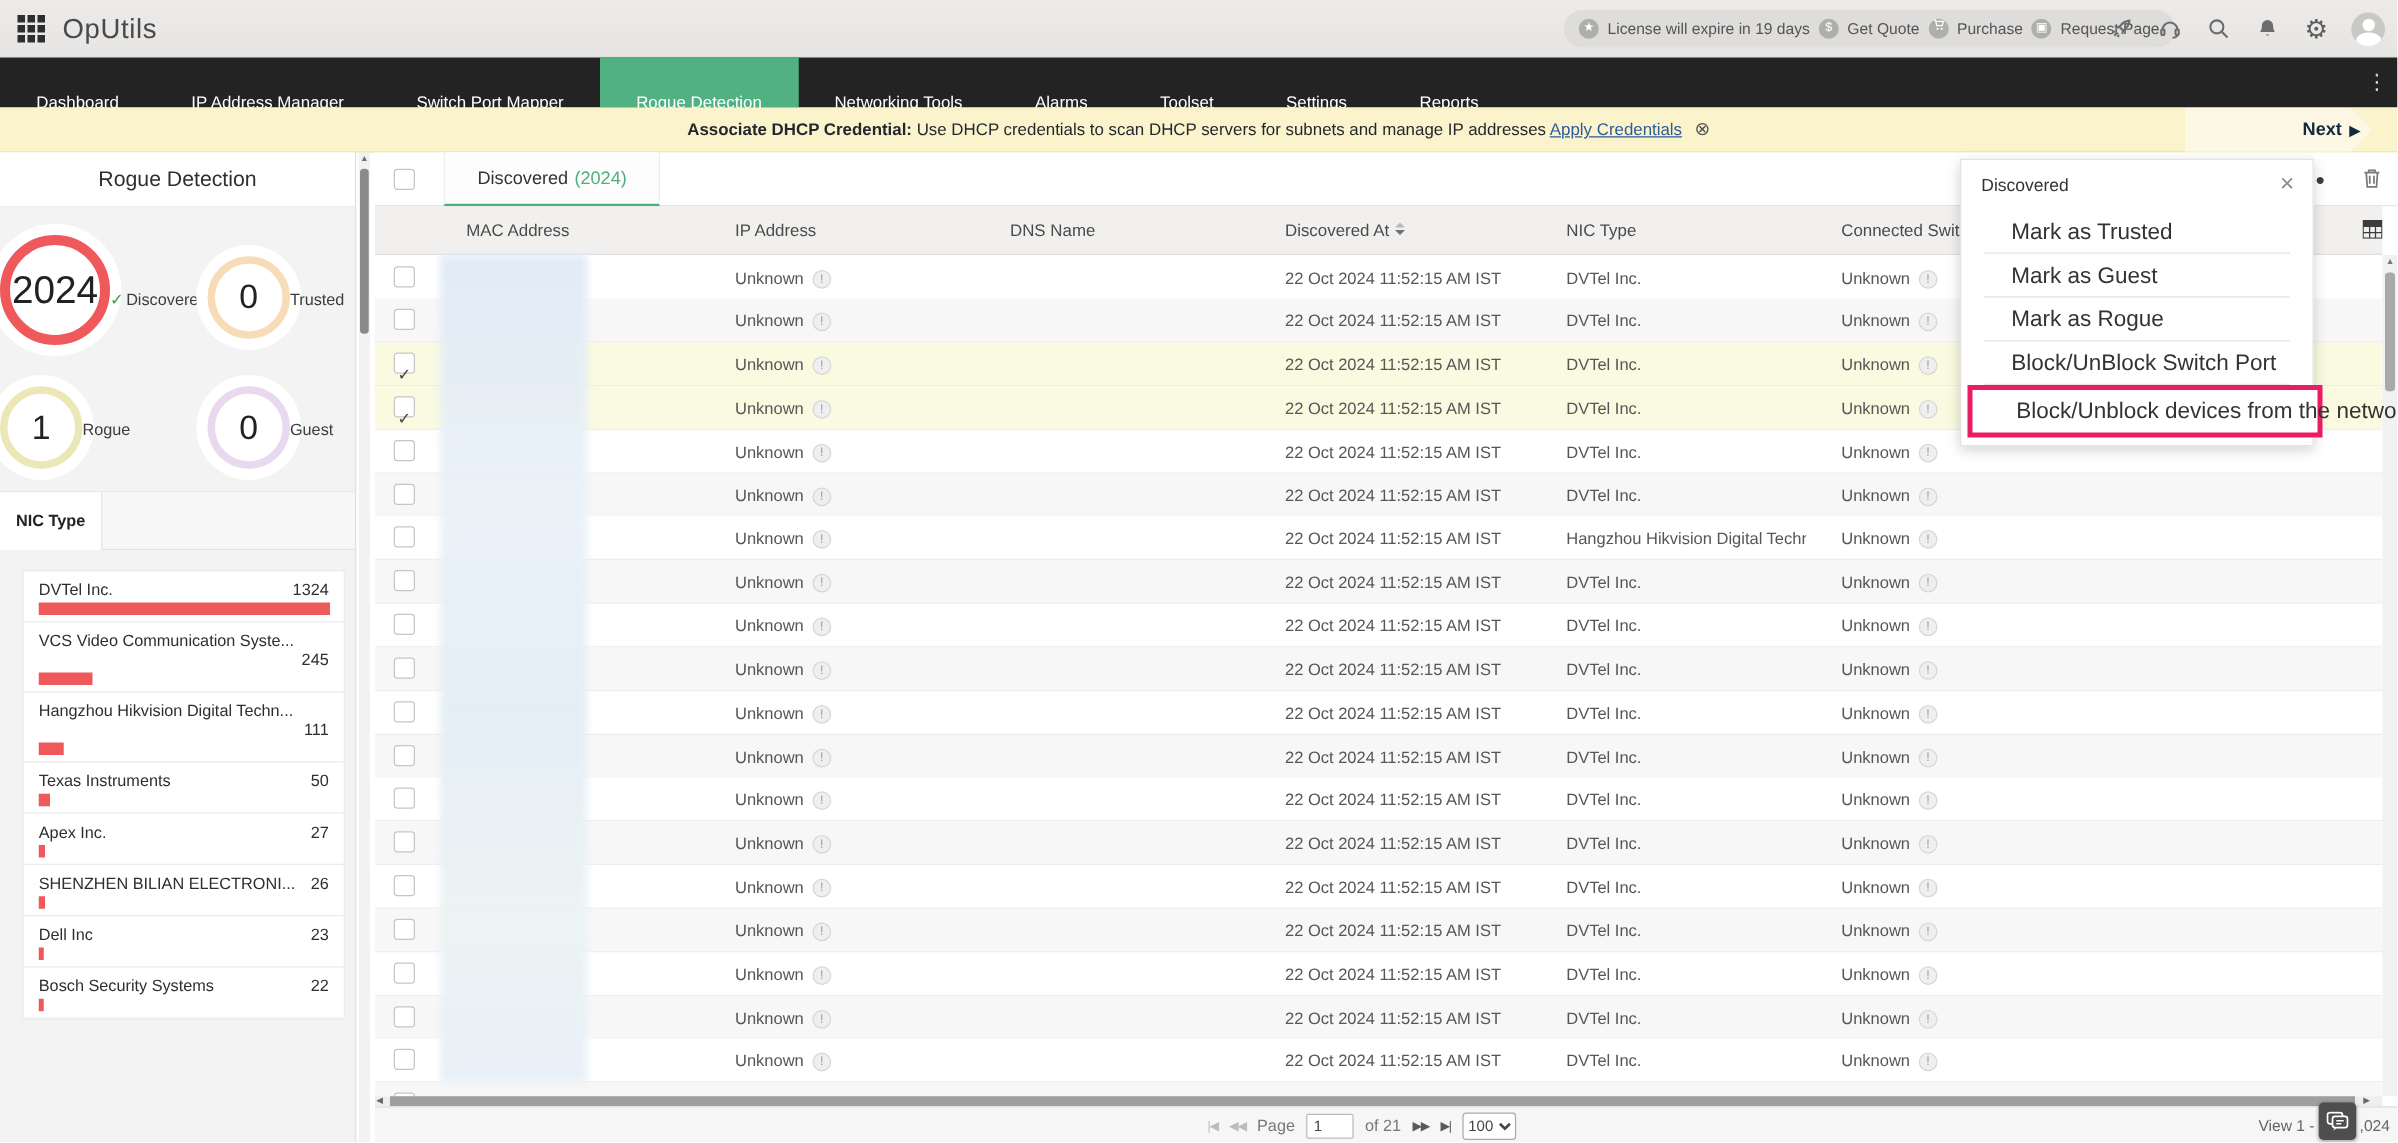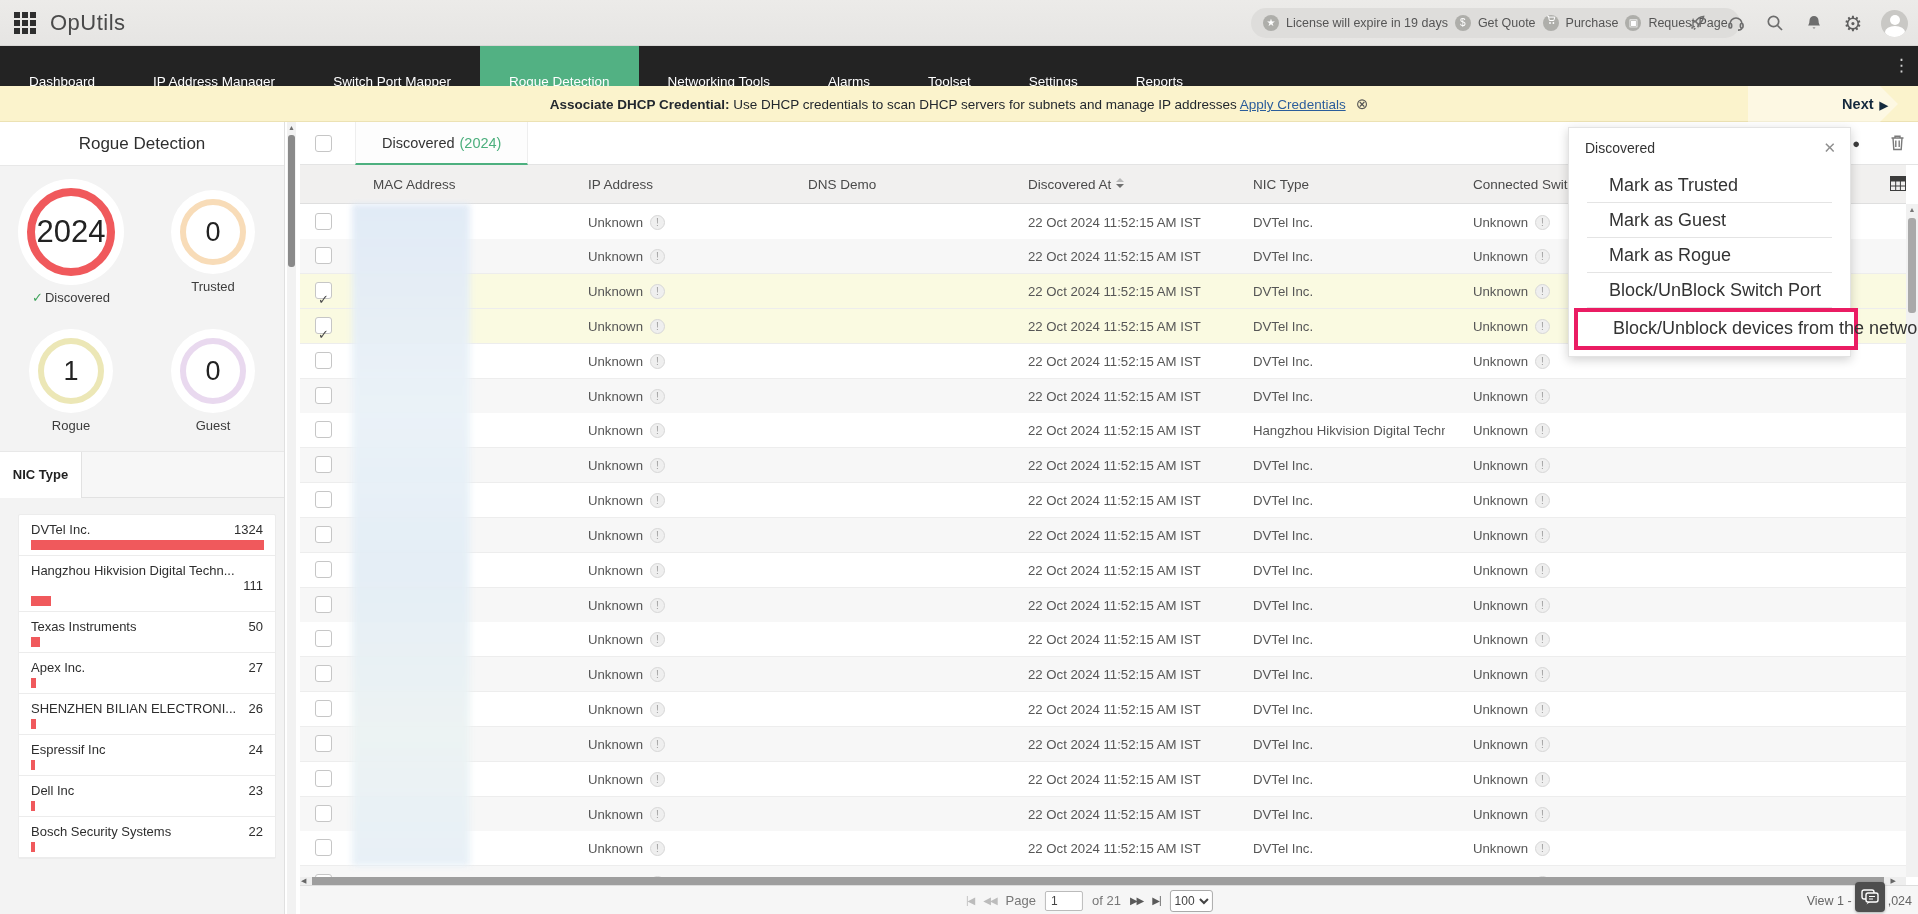--- a/index.html
+++ b/index.html
@@ -45,21 +45,21 @@
     color:#14293d; cursor:pointer; }
   .next-btn .tri { font-size:11px; margin-left:6px; }
 
   
   .sidebar { position:absolute; left:0; top:122px; width:285px; height:792px; background:#fff;
     border-right:1px solid #e0e0e0; overflow:hidden; }
   .sb-title { height:44px; line-height:44px; text-align:center; font-size:17px; color:#2f2f2f;
     border-bottom:1px solid #e8e8e8; background:#fff; }
   .stats { background:#f3f3f3; padding:22px 0 18px; display:grid; grid-template-columns:1fr 1fr;
     row-gap:22px; border-bottom:1px solid #e8e8e8; }
-  .stat { display:flex; flex-direction:column; align-items:center; cursor:pointer; }
+  .stat { display:flex; flex-direction:row; align-items:center; cursor:pointer; }
   .ring { border-radius:50%; background:#fff; display:flex; align-items:center; justify-content:center;
     box-shadow:0 0 0 9px #fff; color:#222; }
   .ring.big { width:88px; height:88px; border:8px solid #f0595c; font-size:31px; }
   .ring.small { width:66px; height:66px; border:6px solid #ccc; font-size:27px; margin-top:11px; }
   .stat-label { margin-top:14px; font-size:13px; color:#3c3c3c; }
   .stat-label .chk { color:#3fa45b; margin-right:2px; }
   .nic-strip { position:relative; height:46px; background:#f7f7f7; border-bottom:1px solid #e2e2e2; }
   .nic-tab { position:absolute; left:0; top:0; width:82px; height:46px; background:#fff; text-align:center;
     line-height:46px; font-size:13px; font-weight:bold; color:#222; border-right:1px solid #e2e2e2; cursor:pointer; }
   .nic-panel { background:#f3f3f3; height:100%; padding:16px 8px 0 18px; }
@@ -269,20 +269,25 @@
   <div class="nic-panel">
     <div class="nic-card" id="nic-card">
         <div class="nic-item">
           <div class="nic-line1">
             <span>DVTel Inc.</span>
             <span>1324</span>
           </div>
           <div class="nic-bar" style="width: 233px;"></div>
         </div>
         <div class="nic-item">
+          <div>VCS Video Communication Syste...</div>
+          <div class="nic-val2">245</div>
+          <div class="nic-bar" style="width: 43px;"></div>
+        </div>
+        <div class="nic-item">
           <div>Hangzhou Hikvision Digital Techn...</div>
           <div class="nic-val2">111</div>
           <div class="nic-bar" style="width: 20px;"></div>
         </div>
         <div class="nic-item">
           <div class="nic-line1">
             <span>Texas Instruments</span>
             <span>50</span>
           </div>
           <div class="nic-bar" style="width: 9px;"></div>
@@ -293,27 +298,20 @@
             <span>27</span>
           </div>
           <div class="nic-bar" style="width: 5px;"></div>
         </div>
         <div class="nic-item">
           <div class="nic-line1">
             <span>SHENZHEN BILIAN ELECTRONI...</span>
             <span>26</span>
           </div>
           <div class="nic-bar" style="width: 5px;"></div>
-        </div>
-        <div class="nic-item">
-          <div class="nic-line1">
-            <span>Espressif Inc</span>
-            <span>24</span>
-          </div>
-          <div class="nic-bar" style="width: 4px;"></div>
         </div>
         <div class="nic-item">
           <div class="nic-line1">
             <span>Dell Inc</span>
             <span>23</span>
           </div>
           <div class="nic-bar" style="width: 4px;"></div>
         </div>
         <div class="nic-item">
           <div class="nic-line1">
@@ -348,21 +346,21 @@
       <rect x="0.5" y="0.5" width="15" height="14" fill="none" stroke="#3c3c3c"></rect>
       <path d="M0.5 5 h15 M0.5 10 h15 M5.7 0.5 v14 M10.4 0.5 v14" stroke="#3c3c3c"></path>
       <rect x="0.5" y="0.5" width="15" height="4.5" fill="#3c3c3c"></rect>
     </svg>
 </span>
 
 <div class="thead" id="thead">
     <div class="th c0"></div>
     <div class="th c1">MAC Address</div>
     <div class="th c2">IP Address</div>
-    <div class="th c3">DNS Demo</div>
+    <div class="th c3">DNS Name</div>
     <div class="th c4">Discovered At<span class="sort-icon"><i class="up"></i><i class="dn"></i></span></div>
     <div class="th c5">NIC Type</div>
     <div class="th c6">Connected Swit</div>
   </div>
 
 <div class="tbody" id="tbody">
     <div class="trow" style="top: 0.5px;">
       <div class="td c0"><span class="cb"></span></div>
       <div class="td c1"></div>
       <div class="td c2"><span>Unknown</span><span class="alert-icon"></span></div>

